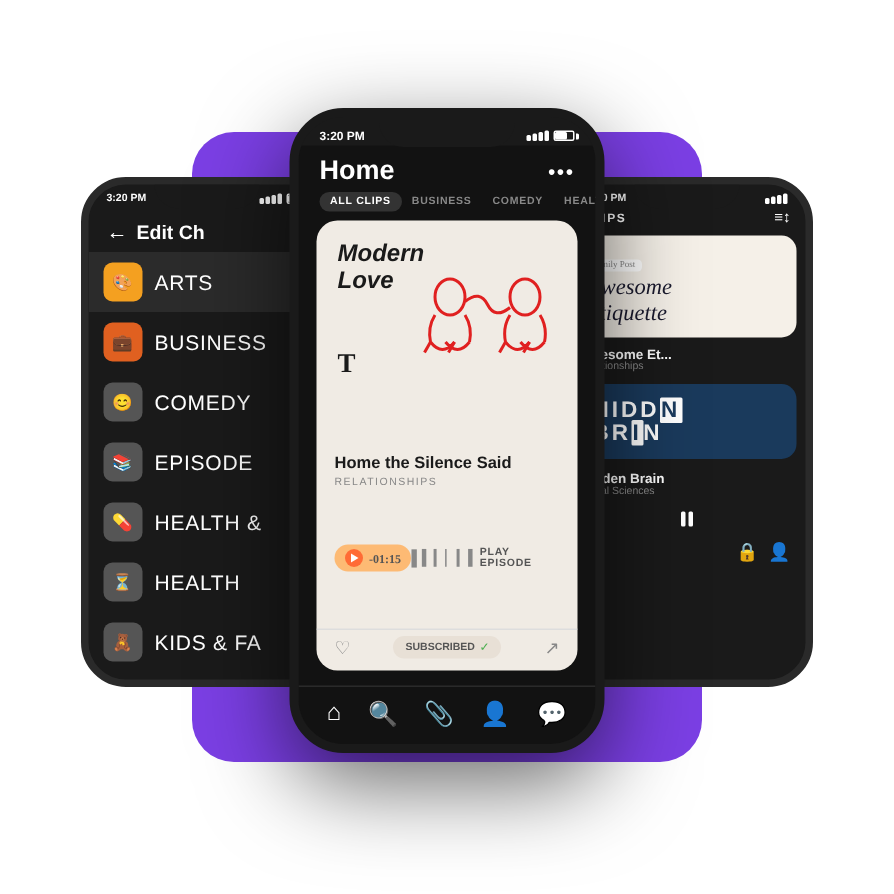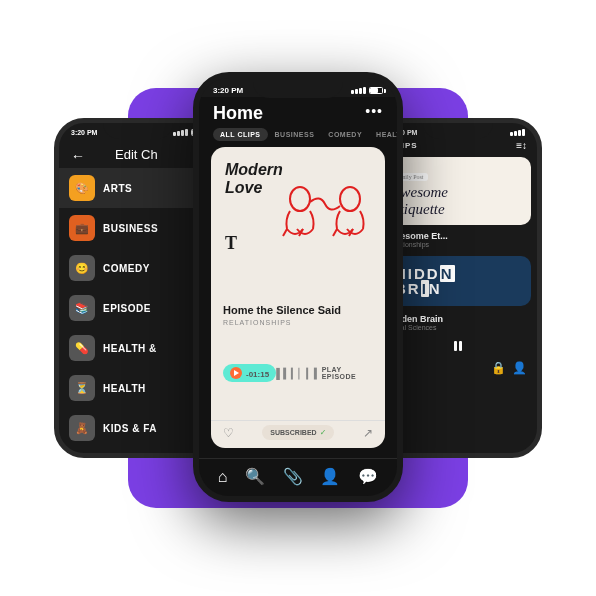--- a/index.html
+++ b/index.html
@@ -143,22 +143,21 @@
     }
 
     .back-arrow {
       color: #fff;
       font-size: 14px;
     }
 
     .edit-channels-title {
       color: #fff;
       font-size: 13px;
-      font-weight: 400;
-      margin-left: 24px;
+      font-weight: 700;
     }
 
     .channel-list {
       display: flex;
       flex-direction: column;
     }
 
     .channel-item {
       display: flex;
       align-items: center;
@@ -176,22 +175,22 @@
       border-radius: 6px;
       display: flex;
       align-items: center;
       justify-content: center;
       font-size: 11px;
       flex-shrink: 0;
     }
 
     .channel-label {
       color: #fff;
-      font-size: 10px;
-      font-weight: 700;
+      font-size: 14px;
+      font-weight: 400;
       letter-spacing: 0.5px;
     }
 
     
     .phone-right {
       width: 168px;
       height: 340px;
       top: 118px;
       right: 54px;
       z-index: 2;
@@ -248,21 +247,21 @@
       flex: 1;
       background: #121212;
       display: flex;
       flex-direction: column;
       overflow: hidden;
     }
 
     .home-header {
       display: flex;
       justify-content: space-between;
-      align-items: flex-start;
+      align-items: center;
       padding: 6px 14px 4px;
     }
 
     .home-title {
       color: #fff;
       font-size: 18px;
       font-weight: 800;
     }
 
     .more-icon {
@@ -354,25 +353,26 @@
 
     .podcast-controls {
       display: flex;
       align-items: center;
       justify-content: space-between;
       padding: 6px 12px;
     }
 
     .time-pill {
       display: flex;
-      align-items: flex-end;
+      align-items: center;
       gap: 4px;
-      background: #5eead4;
+      background: #fdba74;
       border-radius: 10px;
       padding: 3px 7px;
+      font-family: Liberation Serif, serif;
     }
 
     .play-dot {
       width: 12px;
       height: 12px;
       background: #ff6b35;
       border-radius: 50%;
       display: flex;
       align-items: center;
       justify-content: center;

